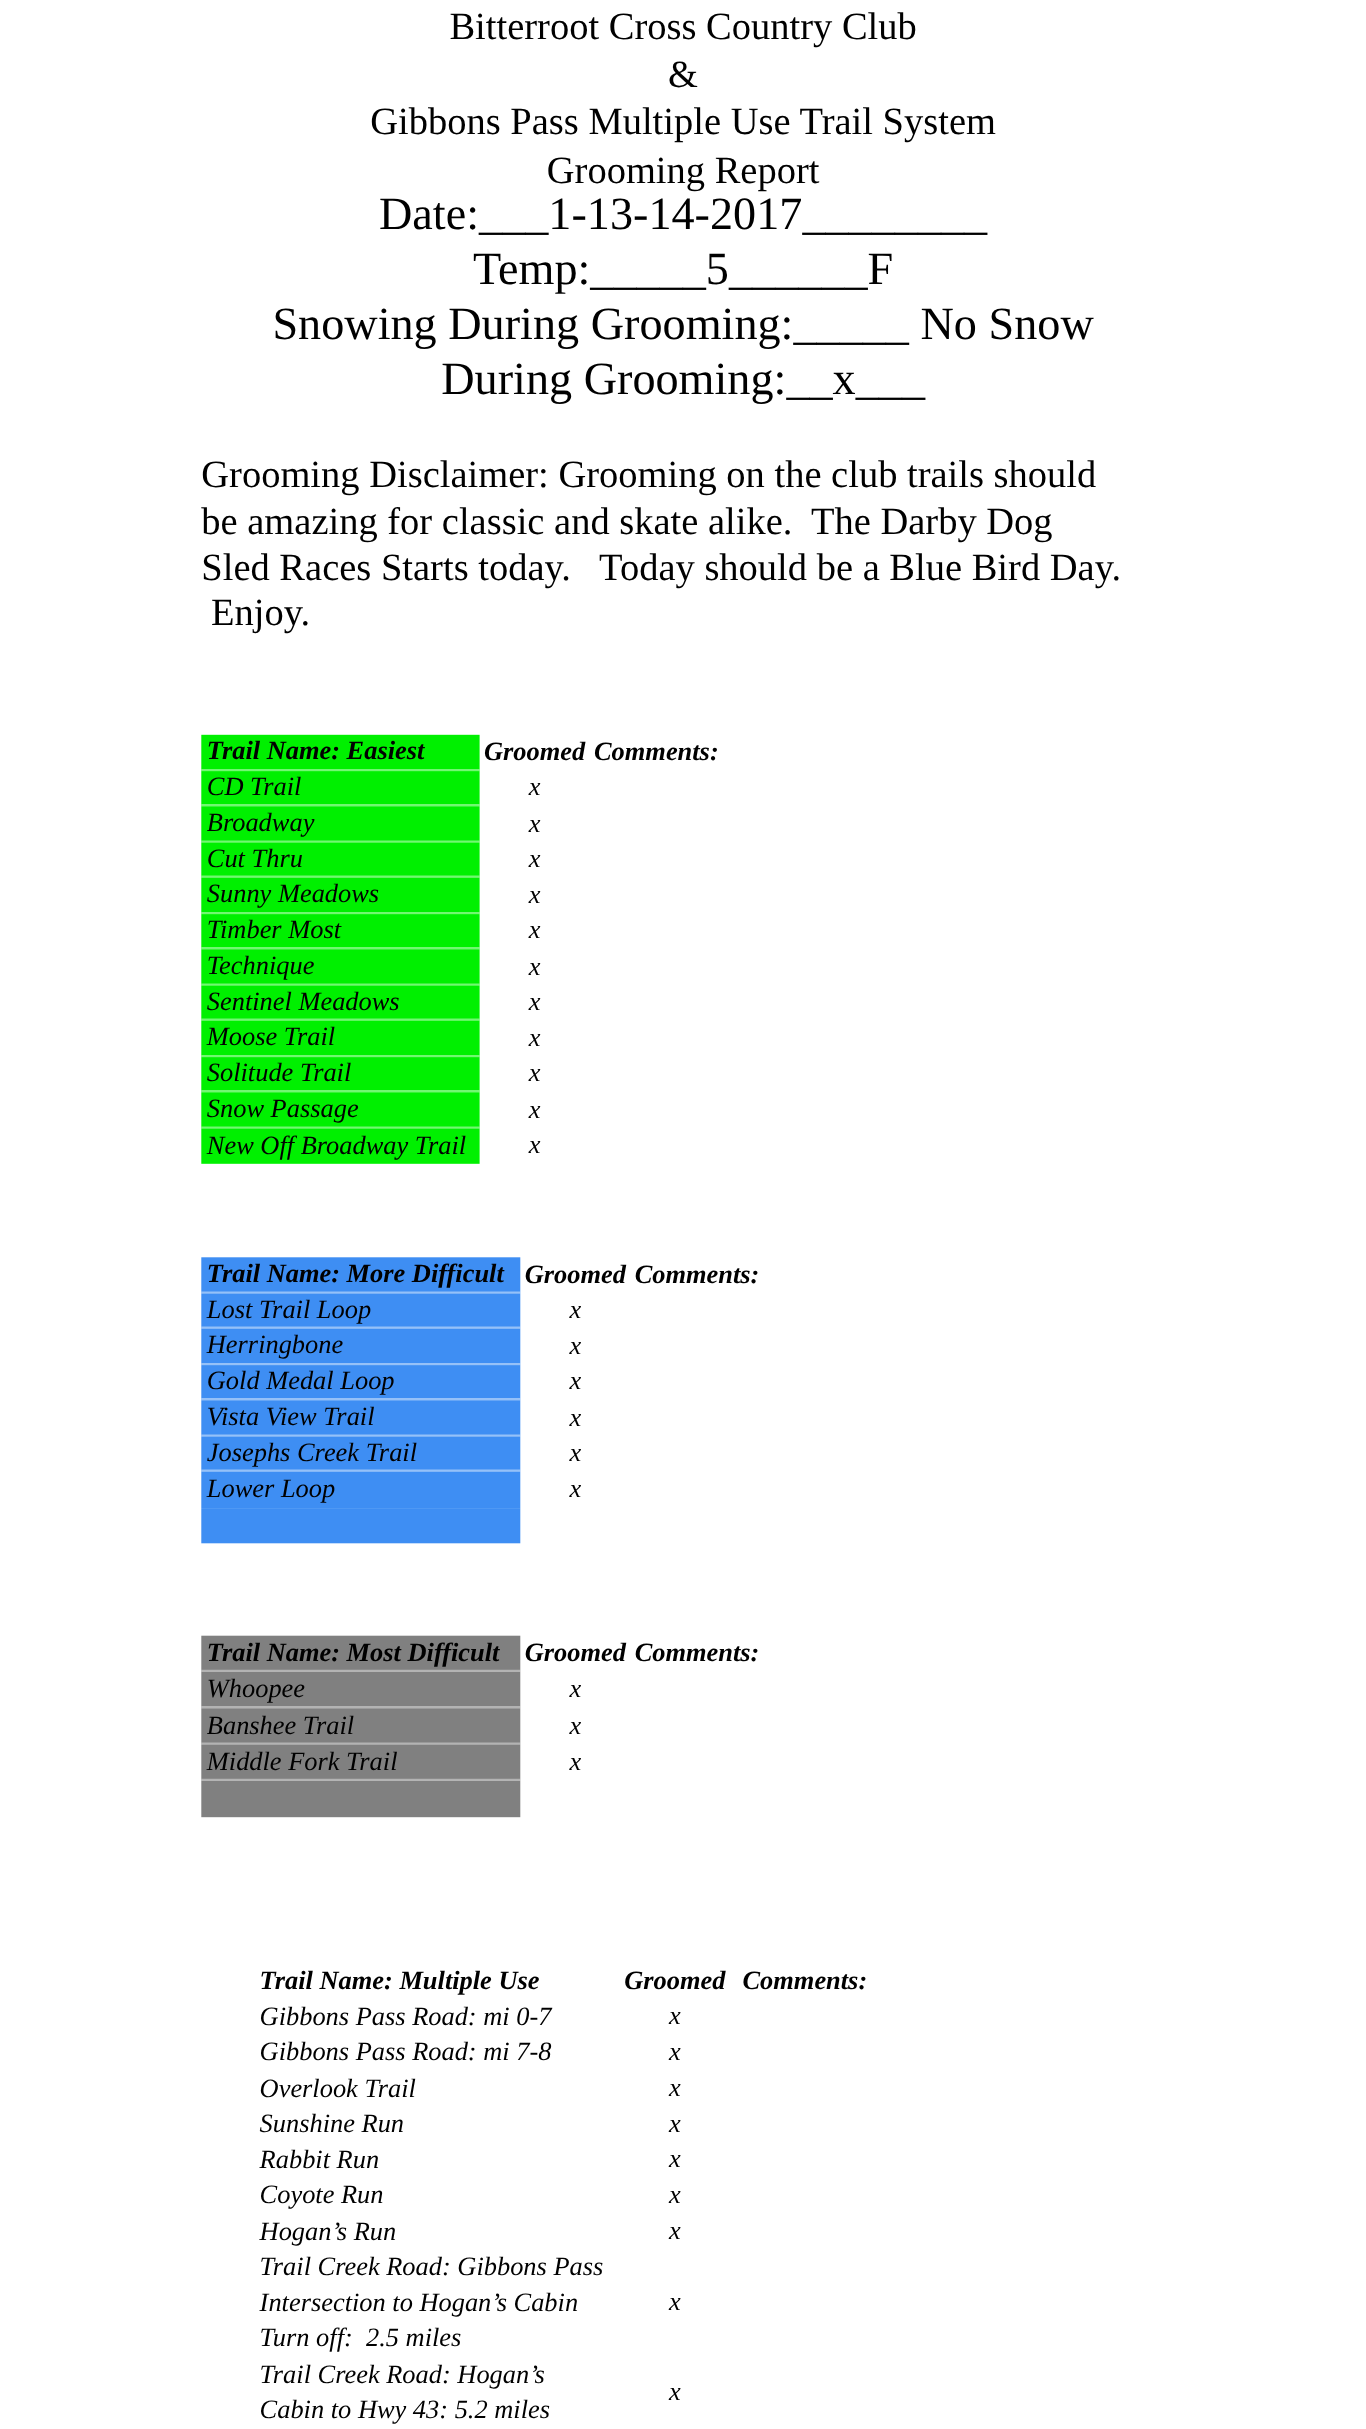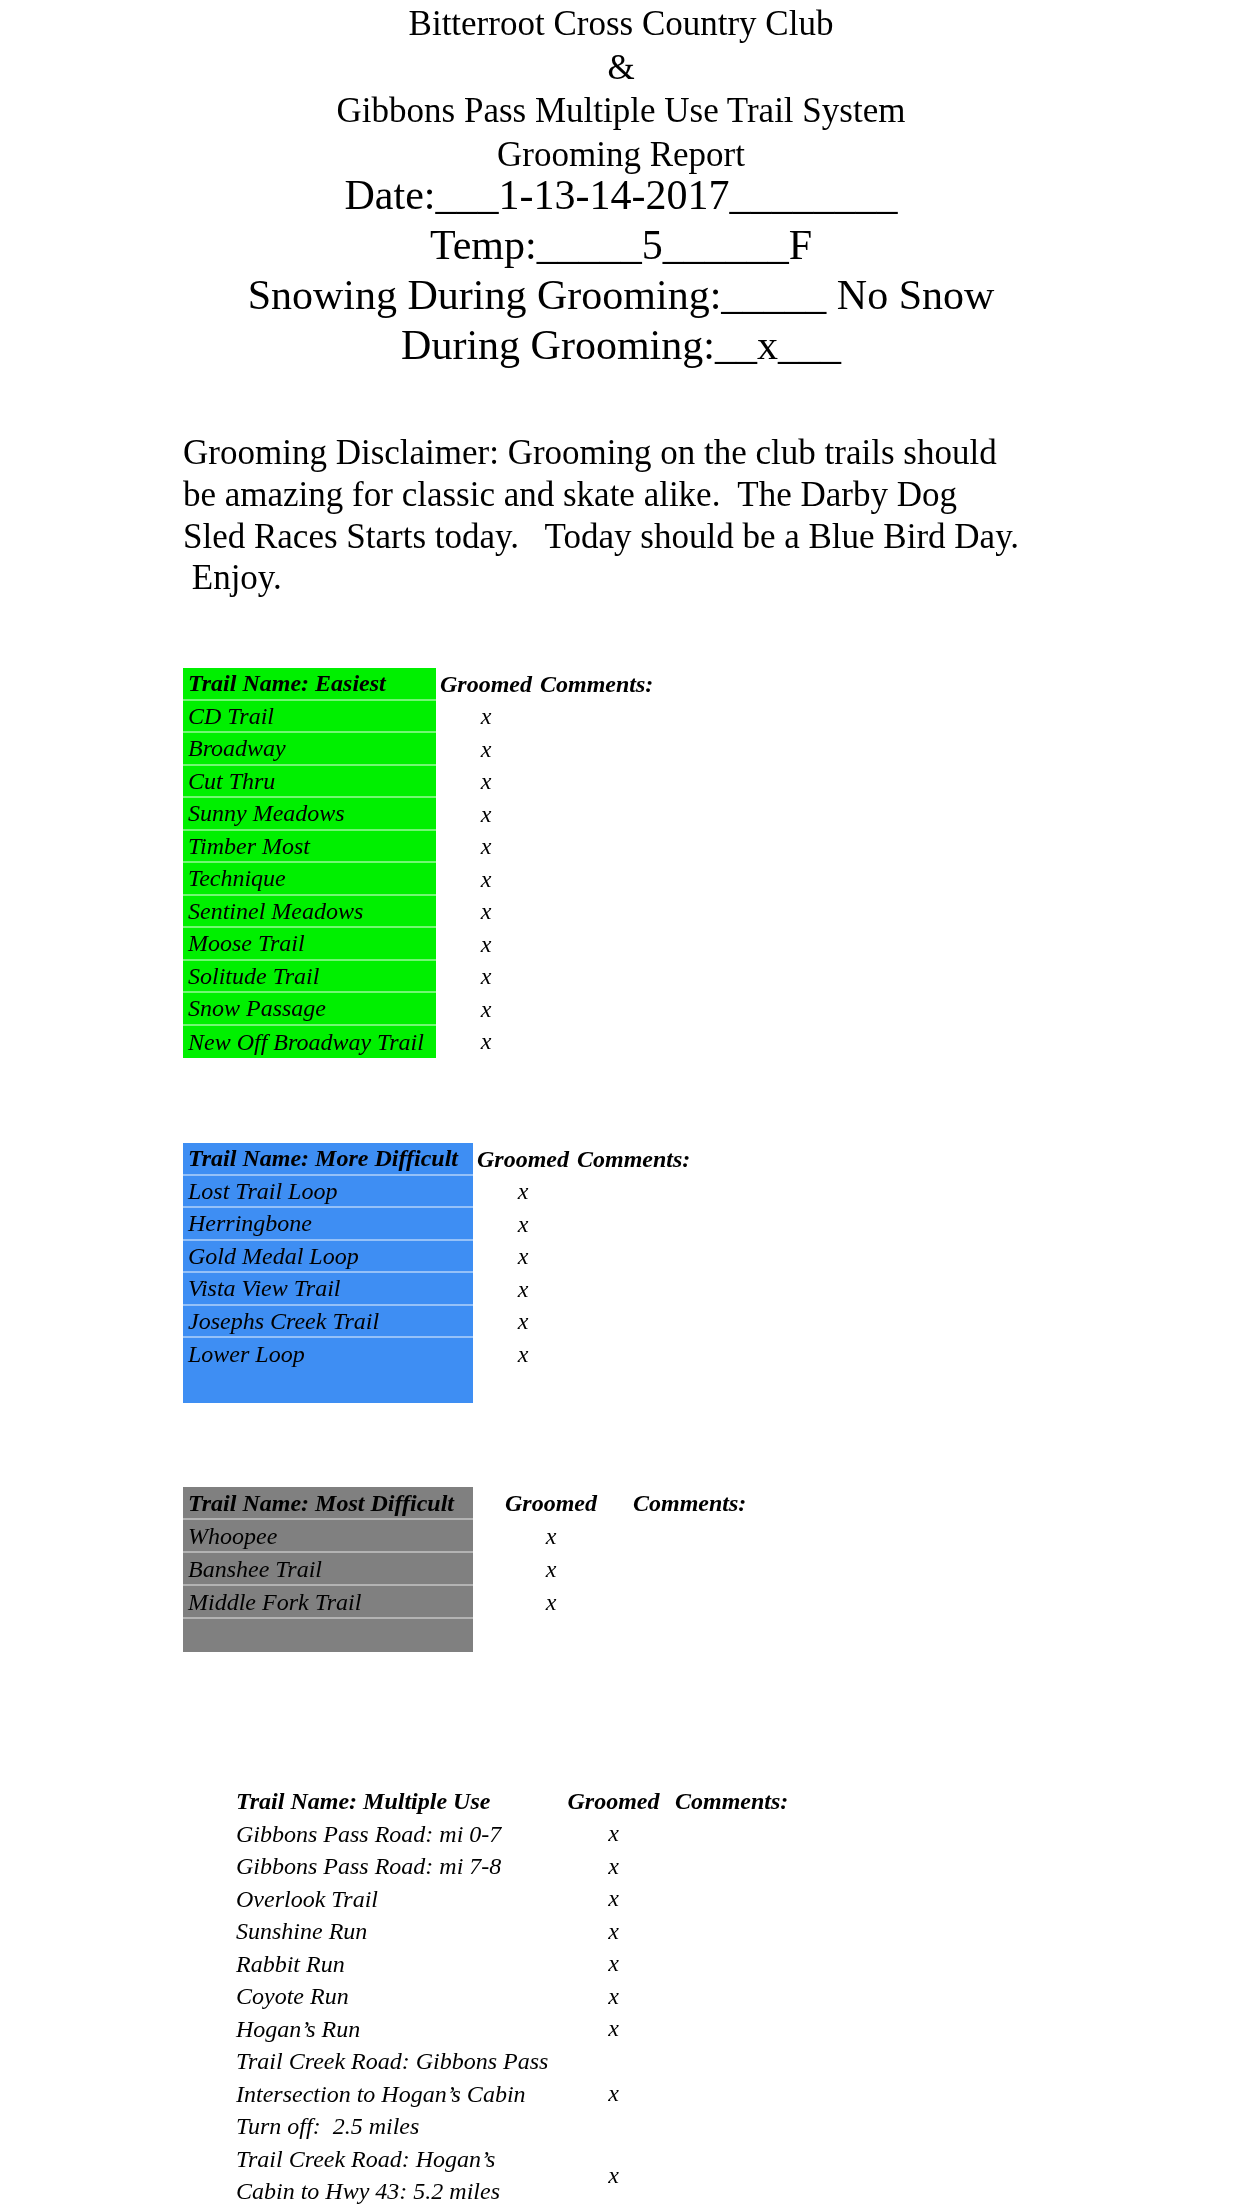--- a/index.html
+++ b/index.html
@@ -13,21 +13,21 @@
     position:absolute; top:2px; left:0; width:1242px;
     text-align:center; font-size:35px; line-height:43.5px;
   }
   .fields-block {
     position:absolute; top:170px; left:0; width:1242px;
     text-align:center; font-size:42px; line-height:50px;
   }
 
   
   .disclaimer {
-    position:absolute; top:432px; left:183px; width:920px;
+    position:absolute; top:411px; left:183px; width:920px;
     font-size:35px; line-height:41.8px; white-space:pre-wrap;
   }
 
   
   .tbl { position:absolute; left:183px; font-size:24px;font-style:italic; }
   .row { display:flex; }
   .row > div { display:flex; align-items:center; box-sizing:border-box; }
   .name { padding-left:5px; white-space:pre-wrap; line-height:32px; }
   .groomed { justify-content:center; }
   .comments { padding-left:4px; }
@@ -42,21 +42,21 @@
 
   
   .tbl-more { top:1143px; }
   .tbl-more .row { height:32.5px; }
   .tbl-more .name { width:290px; background:#3E8EF3; border-bottom:2px solid rgba(255,255,255,0.45); }
   .tbl-more .row.no-div .name, .tbl-more .row:last-child .name { border-bottom:none; }
   .tbl-more .groomed { width:100px; }
 
   
   .tbl-most { top:1487px; }
-  .tbl-most .row { height:33px;gap:28px; }
+  .tbl-most .row { height:33px; }
   .tbl-most .name { width:290px; background:#808080; border-bottom:2px solid rgba(255,255,255,0.4); }
   .tbl-most .row:last-child .name { border-bottom:none; }
   .tbl-most .groomed { width:100px; }
 
   
   .tbl-multi { top:1785px; }
   .tbl-multi .row { min-height:32.5px; }
   .tbl-multi .name { width:325px; line-height:32.5px;margin-left:48px; }
   .tbl-multi .groomed { width:115px; }
 </style>

